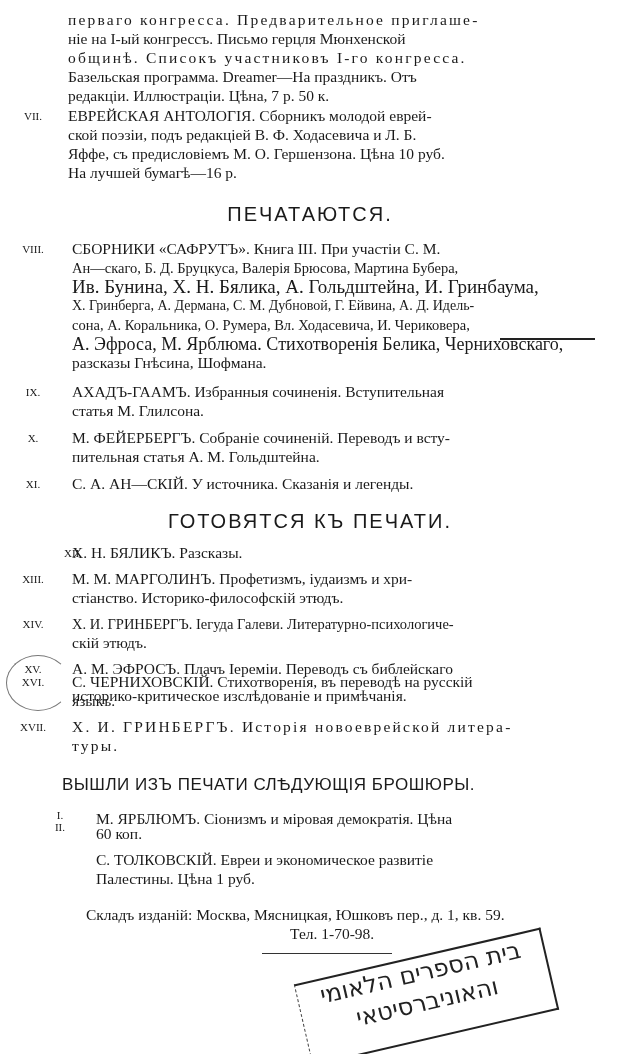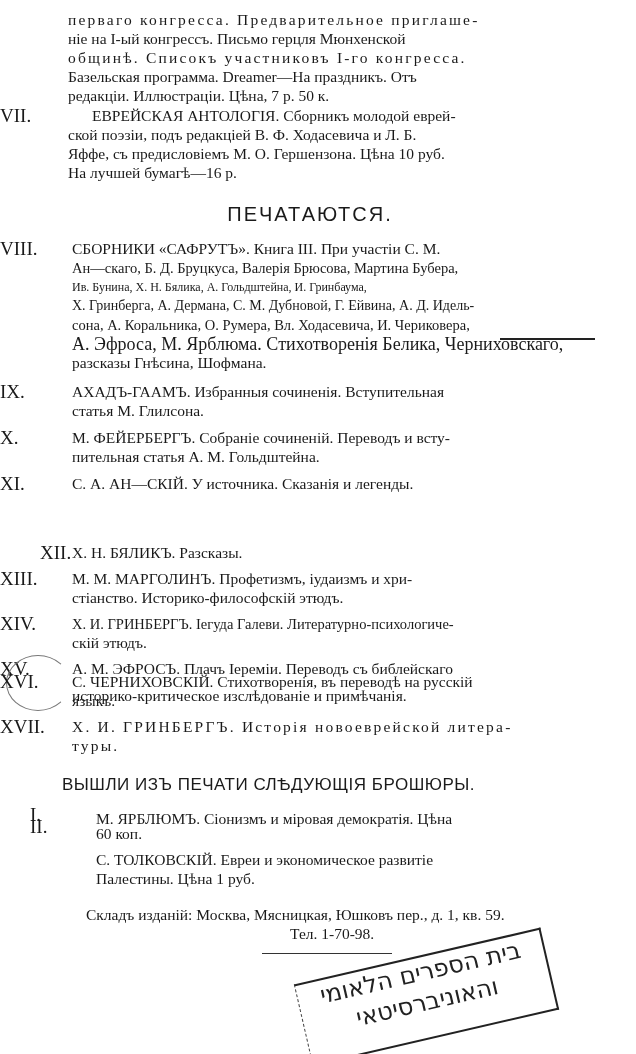--- a/index.html
+++ b/index.html
@@ -5,21 +5,21 @@
   html,body{margin:0;padding:0;background:#fff;}
   body{width:636px;height:1054px;position:relative;overflow:hidden;color:#1a1a1a;
        font-family:"Liberation Serif","DejaVu Serif",serif;}
   .page{position:absolute;left:0;top:0;width:636px;height:1054px;}
   .line{position:absolute;white-space:nowrap;font-size:15.5px;line-height:18px;}
   .sp{letter-spacing:2.2px;}
   .hdr{position:absolute;left:0;width:620px;text-align:center;font-family:"Liberation Sans","DejaVu Sans",sans-serif;
        font-size:20px;letter-spacing:2px;}
   .hdr2{position:absolute;left:0;width:537px;text-align:center;font-family:"Liberation Sans","DejaVu Sans",sans-serif;
        font-size:17px;letter-spacing:0.5px;}
-  .num{position:absolute;font-size:19px;line-height:18px;text-align:left;width:66px;}
+  .num{position:absolute;font-size:11px;line-height:18px;text-align:center;width:66px;}
   .circle{position:absolute;left:6px;top:655px;width:62px;height:54px;border:1px solid #777;border-radius:50%;
           border-right-color:transparent;}
   .underline{position:absolute;left:500px;top:338px;width:95px;height:2px;background:#222;}
   .stamp{position:absolute;left:300px;top:955px;width:250px;height:80px;border:2px solid #222;border-left:1px dashed #444;
          transform:rotate(-13deg);font-family:"DejaVu Sans",sans-serif;font-size:24px;direction:rtl;text-align:center;color:#222;}
   .stamp div{line-height:30px;}
   .rule{position:absolute;left:262px;top:953px;width:130px;height:1px;background:#333;}
 </style>
 </head>
 <body>
@@ -29,33 +29,33 @@
   <div>
     <div class="line sp" style="left:68px;top:11px;">перваго конгресса. Предварительное приглаше-</div>
     <div class="line" style="left:68px;top:30px;">ніе на І-ый конгрессъ. Письмо герцля Мюнхенской</div>
     <div class="line sp" style="left:68px;top:49px;">общинѣ.  Списокъ  участниковъ  І-го  конгресса.</div>
     <div class="line" style="left:68px;top:68px;">Базельская программа. Dreamer—На праздникъ. Отъ</div>
     <div class="line" style="left:68px;top:87px;">редакціи. Иллюстраціи. Цѣна, 7 р. 50 к.</div>
   </div>
 
   <div>
     <div class="num" style="left:0;top:107px;">VII.</div>
-    <div class="line" style="left:68px;top:107px;margin-left:24px;">ЕВРЕЙСКАЯ АНТОЛОГІЯ.  Сборникъ молодой еврей-</div>
+    <div class="line" style="left:68px;top:107px;">ЕВРЕЙСКАЯ АНТОЛОГІЯ.  Сборникъ молодой еврей-</div>
     <div class="line" style="left:68px;top:126px;">ской поэзіи, подъ редакціей В. Ф. Ходасевича и Л. Б.</div>
     <div class="line" style="left:68px;top:145px;">Яффе, съ предисловіемъ М. О. Гершензона. Цѣна 10 руб.</div>
     <div class="line" style="left:68px;top:164px;">На лучшей бумагѣ—16 р.</div>
   </div>
 
   <div class="hdr" style="top:203px;">ПЕЧАТАЮТСЯ.</div>
 
   <div>
     <div class="num" style="left:0;top:240px;">VIII.</div>
     <div class="line" style="left:72px;top:240px;">СБОРНИКИ «САФРУТЪ».  Книга III. При участіи С. М.</div>
     <div class="line" style="left:72px;top:259px;font-size:14.5px;">Ан—скаго, Б. Д. Бруцкуса, Валерія Брюсова, Мартина Бубера,</div>
-    <div class="line" style="left:72px;top:278px;font-size:12px;">Ив. Бунина, Х. Н. Бялика, А. Гольдштейна, И. Гринбаума,</div>
+    <div class="line" style="left:72px;top:278px;font-size:19px;">Ив. Бунина, Х. Н. Бялика, А. Гольдштейна, И. Гринбаума,</div>
     <div class="line" style="left:72px;top:297px;font-size:14px;">Х. Гринберга, А. Дермана, С. М. Дубновой, Г. Ейвина, А. Д. Идель-</div>
     <div class="line" style="left:72px;top:316px;font-size:14.5px;">сона, А. Коральника, О. Румера, Вл. Ходасевича, И. Чериковера,</div>
     <div class="line" style="left:72px;top:335px;font-size:18px;">А. Эфроса, М. Ярблюма. Стихотворенія Белика, Черниховскаго,</div>
     <div class="line" style="left:72px;top:354px;">разсказы Гнѣсина, Шофмана.</div>
     <div class="underline"></div>
   </div>
 
   <div>
     <div class="num" style="left:0;top:383px;">IX.</div>
     <div class="line" style="left:72px;top:383px;font-family:Liberation Serif, serif;">АХАДЪ-ГААМЪ. Избранныя сочиненія.  Вступительная</div>
@@ -66,20 +66,21 @@
     <div class="num" style="left:0;top:429px;">X.</div>
     <div class="line" style="left:72px;top:429px;">М. ФЕЙЕРБЕРГЪ. Собраніе сочиненій. Переводъ и всту-</div>
     <div class="line" style="left:72px;top:448px;">пительная статья А. М. Гольдштейна.</div>
   </div>
 
   <div>
     <div class="num" style="left:0;top:475px;">XI.</div>
     <div class="line" style="left:72px;top:475px;">С. А. АН—СКІЙ. У источника. Сказанія и легенды.</div>
   </div>
 
+  <div class="hdr" style="top:510px;">ГОТОВЯТСЯ КЪ ПЕЧАТИ.</div>
 
   <div>
     <div class="num" style="left:0;top:544px;margin-left:40px;">XII.</div>
     <div class="line" style="left:72px;top:544px;">Х. Н. БЯЛИКЪ. Разсказы.</div>
   </div>
 
   <div>
     <div class="num" style="left:0;top:570px;">XIII.</div>
     <div class="line" style="left:72px;top:570px;">М. М. МАРГОЛИНЪ. Профетизмъ, іудаизмъ и хри-</div>
     <div class="line" style="left:72px;top:589px;">стіанство. Историко-философскій этюдъ.</div>

